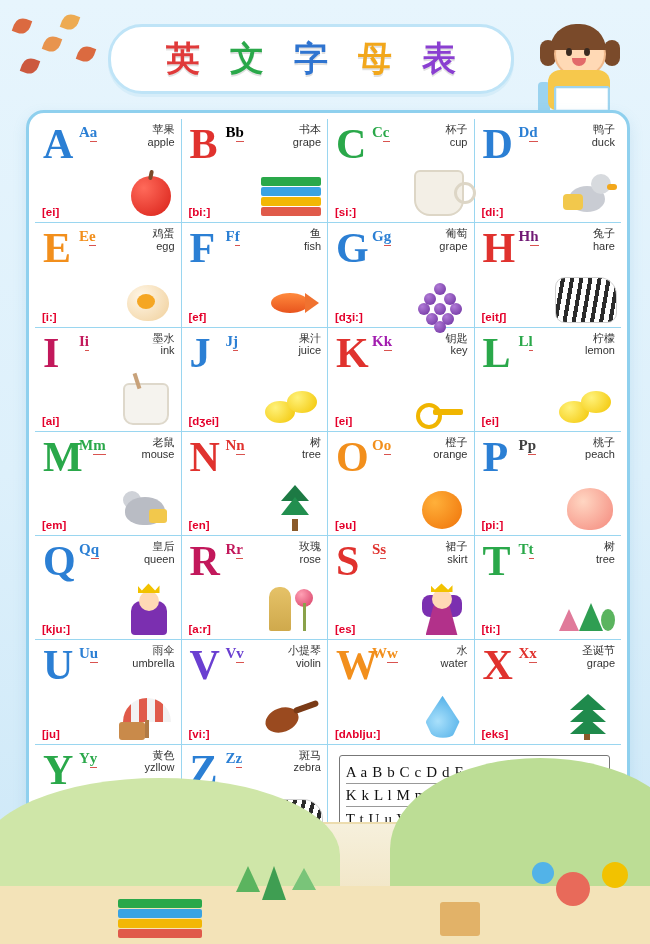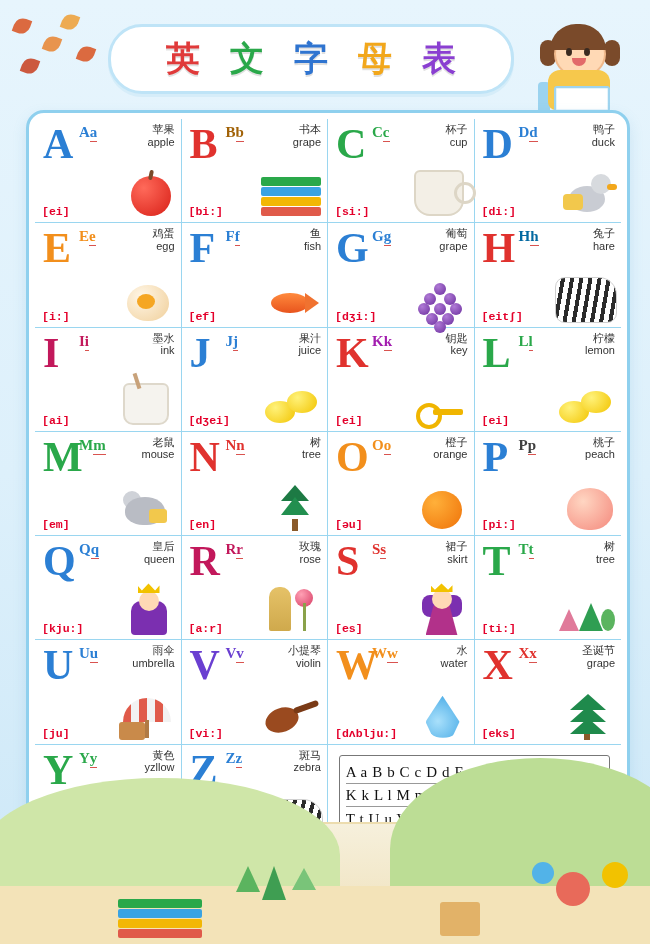--- a/index.html
+++ b/index.html
@@ -121,21 +121,21 @@
     white-space:nowrap;
   }
   .small .und{border-bottom:1.6px solid #d9534f;padding-bottom:1px;}
   .words{
     position:absolute;right:6px;top:4px;text-align:right;line-height:1.15;
   }
   .cn{font-size:11px;color:#333;}
   .en{font-size:11px;color:#333;}
   .phon{
     position:absolute;left:7px;bottom:4px;font-size:11.5px;color:#e4002b;font-weight:bold;
-    font-family:Liberation Mono, monospace;
+    font-family:Liberation Sans, sans-serif;
   }
   
   .apple{position:absolute;right:10px;bottom:6px;width:40px;height:40px;border-radius:50%;background:radial-gradient(circle at 32% 30%,#ff6a5a,#d81f17);}
   .apple:after{content:"";position:absolute;left:18px;top:-6px;width:4px;height:10px;background:#7a4a2a;border-radius:2px;transform:rotate(12deg);}
   .books{position:absolute;right:4px;bottom:6px;width:62px;height:44px;}
   .books i{position:absolute;left:0;width:60px;height:9px;border-radius:2px;display:block;}
   .cup{position:absolute;right:10px;bottom:6px;width:46px;height:42px;background:#f3efe6;border:2px solid #ddd6c6;border-radius:6px 6px 16px 16px;}
   .cup:after{content:"";position:absolute;right:-14px;top:10px;width:16px;height:16px;border:3px solid #ddd6c6;border-radius:50%;}
   .duck{position:absolute;right:6px;bottom:4px;width:54px;height:46px;}
   .egg{position:absolute;right:12px;bottom:6px;width:42px;height:36px;background:radial-gradient(circle at 35% 32%,#fff6e6,#f0cf9a);border-radius:50% 50% 48% 48%;}
@@ -269,21 +269,21 @@
           <div class="small" style="color:#2b7fd4">A<span class="und">a</span></div>
           <div class="words">
             <div class="cn">苹果</div>
             <div class="en">apple</div>
           </div>
           <div class="phon">[ei]</div>
           <div class="apple"></div>
         </div>
         <div class="cell">
           <div class="big" style="color:#e0322e">B</div>
-          <div class="small" style="color:#a16207">B<span class="und">b</span></div>
+          <div class="small" style="color:#000000">B<span class="und">b</span></div>
           <div class="words">
             <div class="cn">书本</div>
             <div class="en">grape</div>
           </div>
           <div class="phon">[bi:]</div>
           <div class="books">
             <i style="bottom:0;background:#e05a4a;"></i>
             <i style="bottom:10px;background:#f2b705;"></i>
             <i style="bottom:20px;background:#3aa3e3;"></i>
             <i style="bottom:30px;background:#2aa84a;"></i>
@@ -352,21 +352,21 @@
             <i style="left:0px;top:24px;"></i>
             <i style="left:16px;top:24px;"></i>
             <i style="left:32px;top:24px;"></i>
             <i style="left:8px;top:34px;"></i>
             <i style="left:24px;top:34px;"></i>
             <i style="left:16px;top:42px;"></i>
           </div>
         </div>
         <div class="cell">
           <div class="big" style="color:#e0322e">H</div>
-          <div class="small" style="color:#0369a1">H<span class="und">h</span></div>
+          <div class="small" style="color:#701a75">H<span class="und">h</span></div>
           <div class="words">
             <div class="cn">兔子</div>
             <div class="en">hare</div>
           </div>
           <div class="phon">[eitʃ]</div>
           <div class="zebra"></div>
         </div>
         <div class="cell">
           <div class="big" style="color:#c2185b">I</div>
           <div class="small" style="color:#c2185b">I<span class="und">i</span></div>

